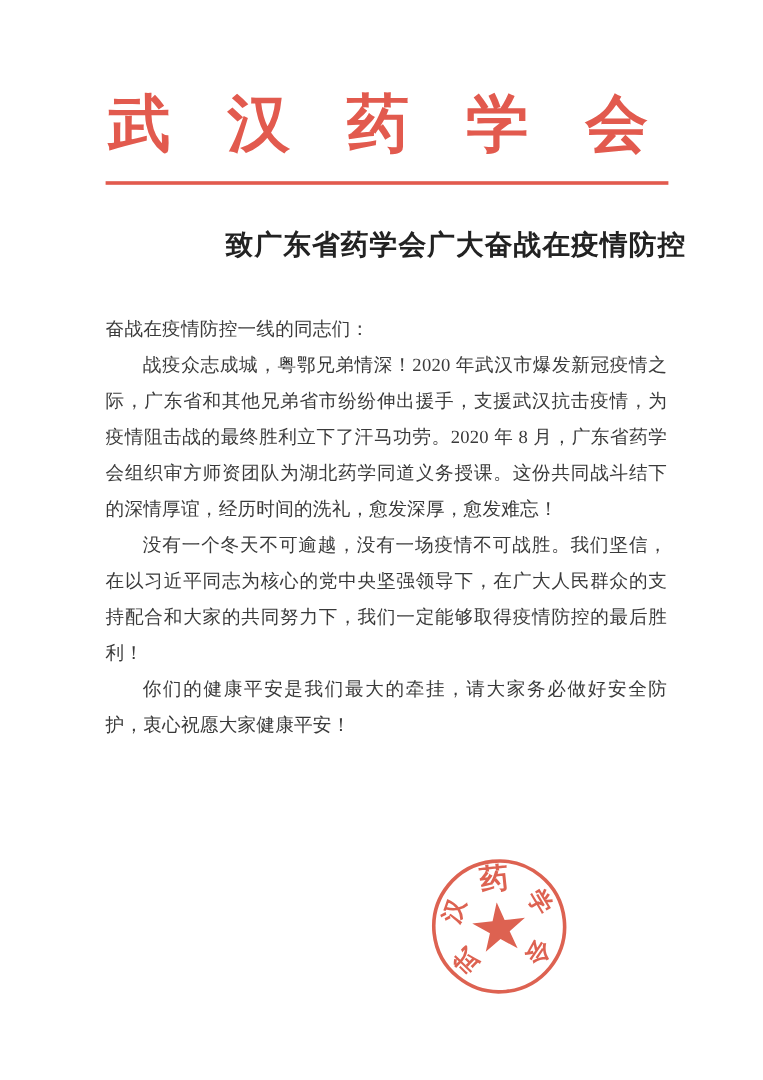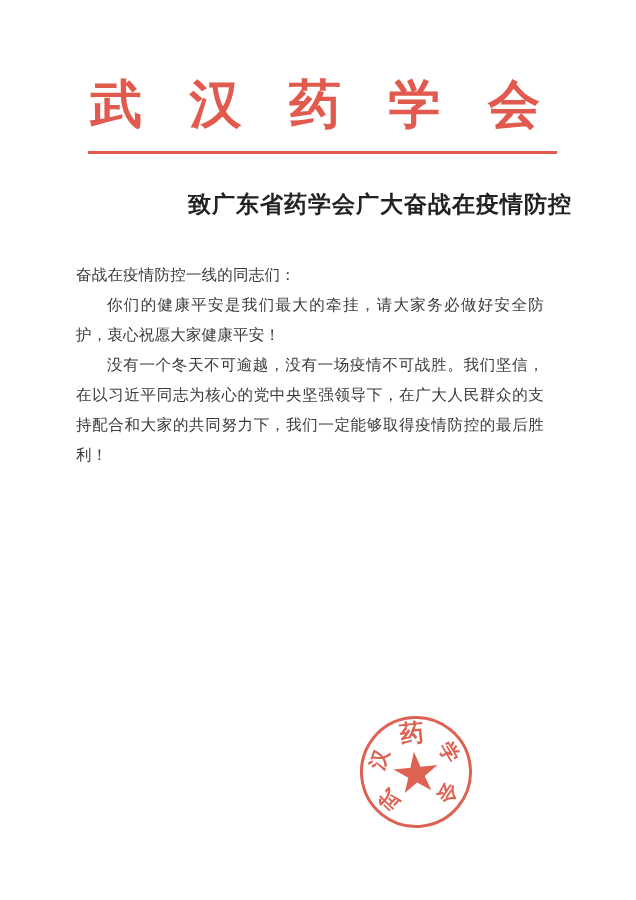--- a/index.html
+++ b/index.html
@@ -45,21 +45,21 @@
     font-weight: 700;
     color: #222222;
     line-height: 38px;
     letter-spacing: 1px;
     padding-left: 48px;
   }
 
   
   .letter-body {
     position: absolute;
-    left: 76px; top: 260px;
+    left: 88px; top: 260px;
     width: 468px;
     font-size: 15.5px;
     line-height: 30px;
     color: #3a3a3a;
     text-align: justify;
     letter-spacing: 0.2px;
   }
   .letter-body p { margin: 0; text-indent: 2em; }
   .letter-body p.salutation { text-indent: 0; }
 
@@ -126,22 +126,23 @@
   </div>
 
   <div class="letterhead-rule"></div>
 
   <h1 class="letter-title">
     <span>致广东省药学会广大奋战在疫情防控</span><br>
   </h1>
 
   <main class="letter-body">
     <p class="salutation">奋战在疫情防控一线的同志们：</p>
+    <p>战疫众志成城，粤鄂兄弟情深！2020 年武汉市爆发新冠疫情之际，广东省和其他兄弟省市纷纷伸出援手，支援武汉抗击疫情，为疫情阻击战的最终胜利立下了汗马功劳。2020 年 8 月，广东省药学会组织审方师资团队为湖北药学同道义务授课。这份共同战斗结下的深情厚谊，经历时间的洗礼，愈发深厚，愈发难忘！</p>
+    <p>没有一个冬天不可逾越，没有一场疫情不可战胜。我们坚信，在以习近平同志为核心的党中央坚强领导下，在广大人民群众的支持配合和大家的共同努力下，我们一定能够取得疫情防控的最后胜利！</p>
     <p>你们的健康平安是我们最大的牵挂，请大家务必做好安全防护，衷心祝愿大家健康平安！</p>
-    <p>没有一个冬天不可逾越，没有一场疫情不可战胜。我们坚信，在以习近平同志为核心的党中央坚强领导下，在广大人民群众的支持配合和大家的共同努力下，我们一定能够取得疫情防控的最后胜利！</p>
   </main>
 
 
   <div class="stamp">
     <div class="stamp-ring"></div>
     <div class="stamp-star"></div>
     <span class="stamp-char c0">武</span>
     <span class="stamp-char c1">汉</span>
     <span class="stamp-char c2">药</span>
     <span class="stamp-char c3">学</span>

